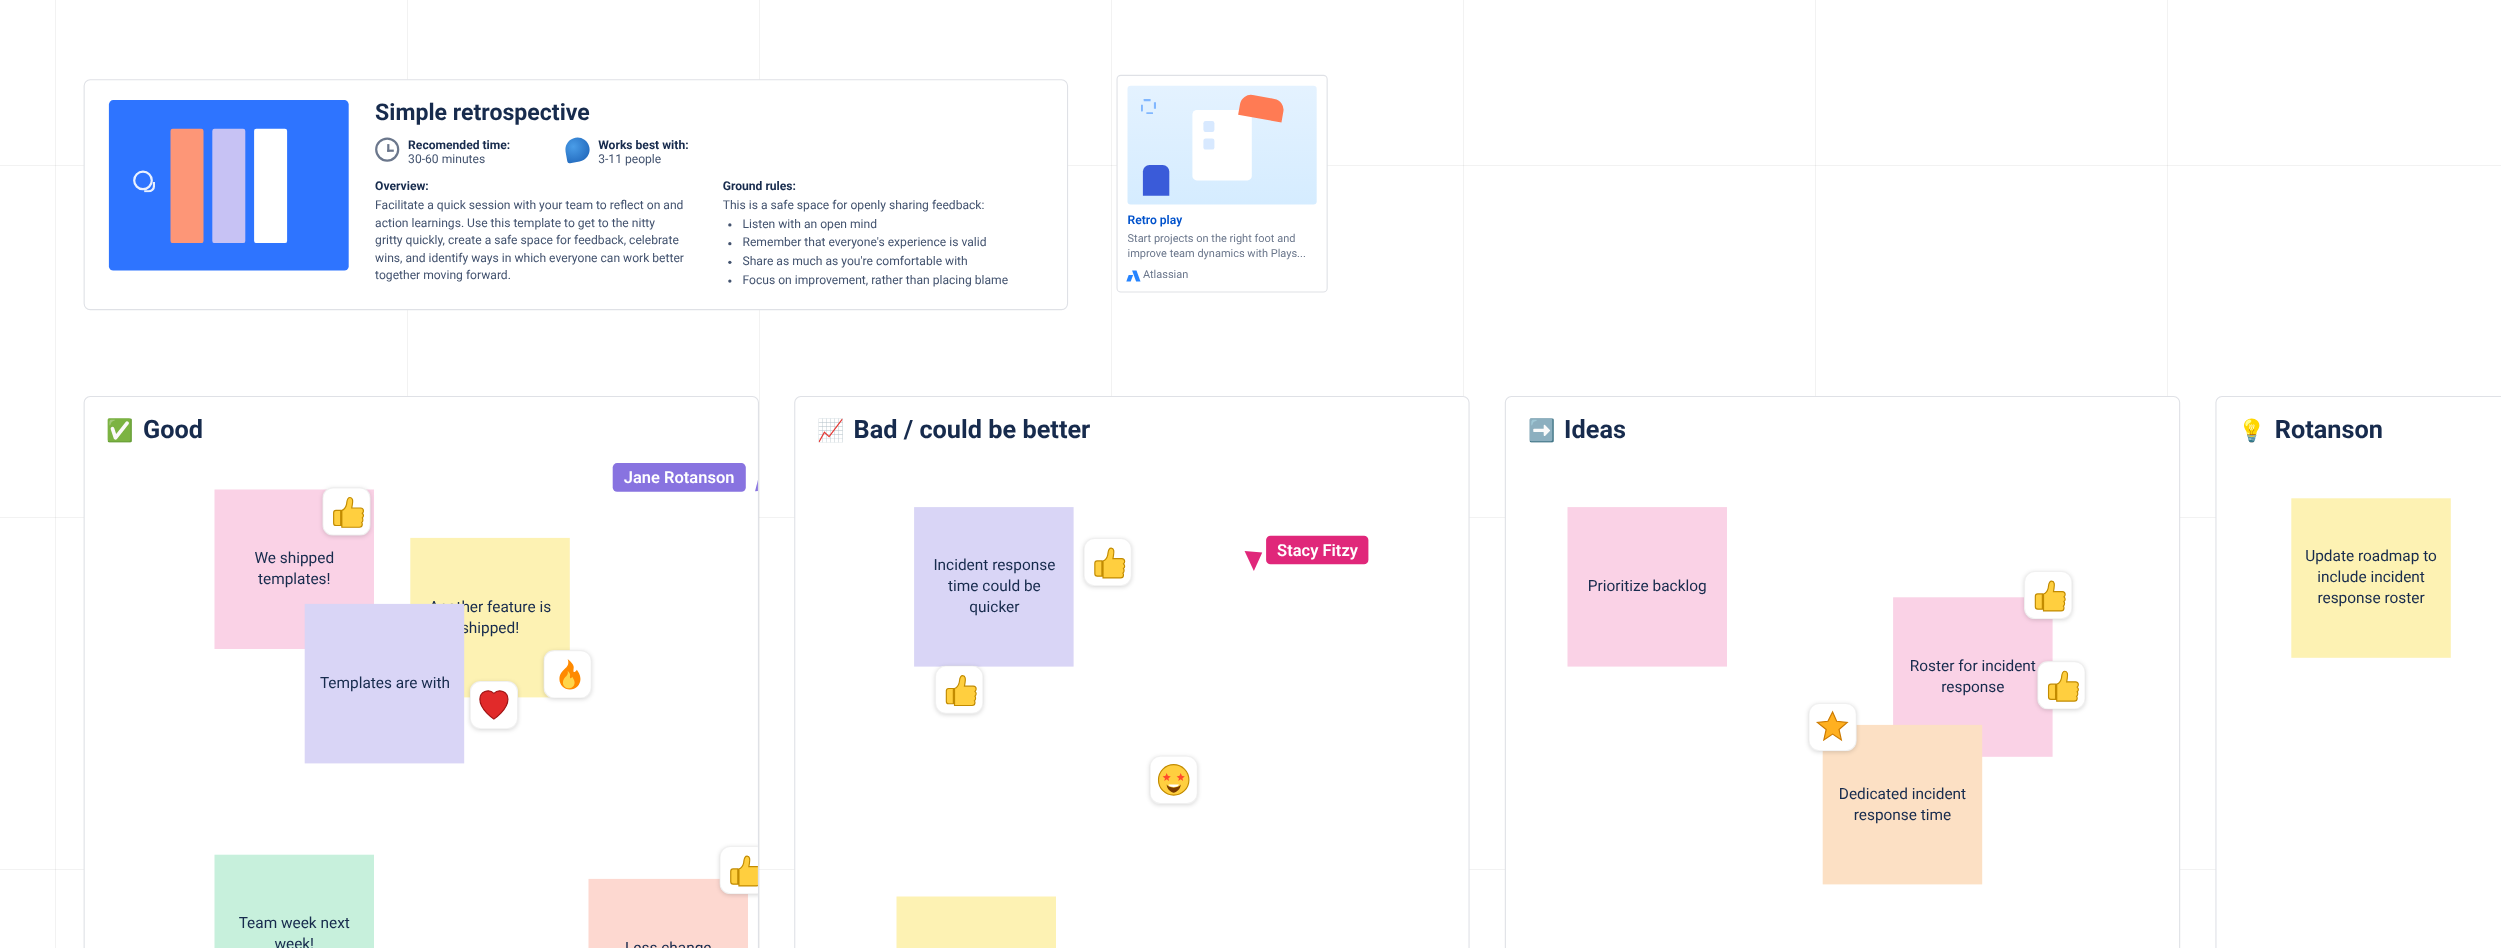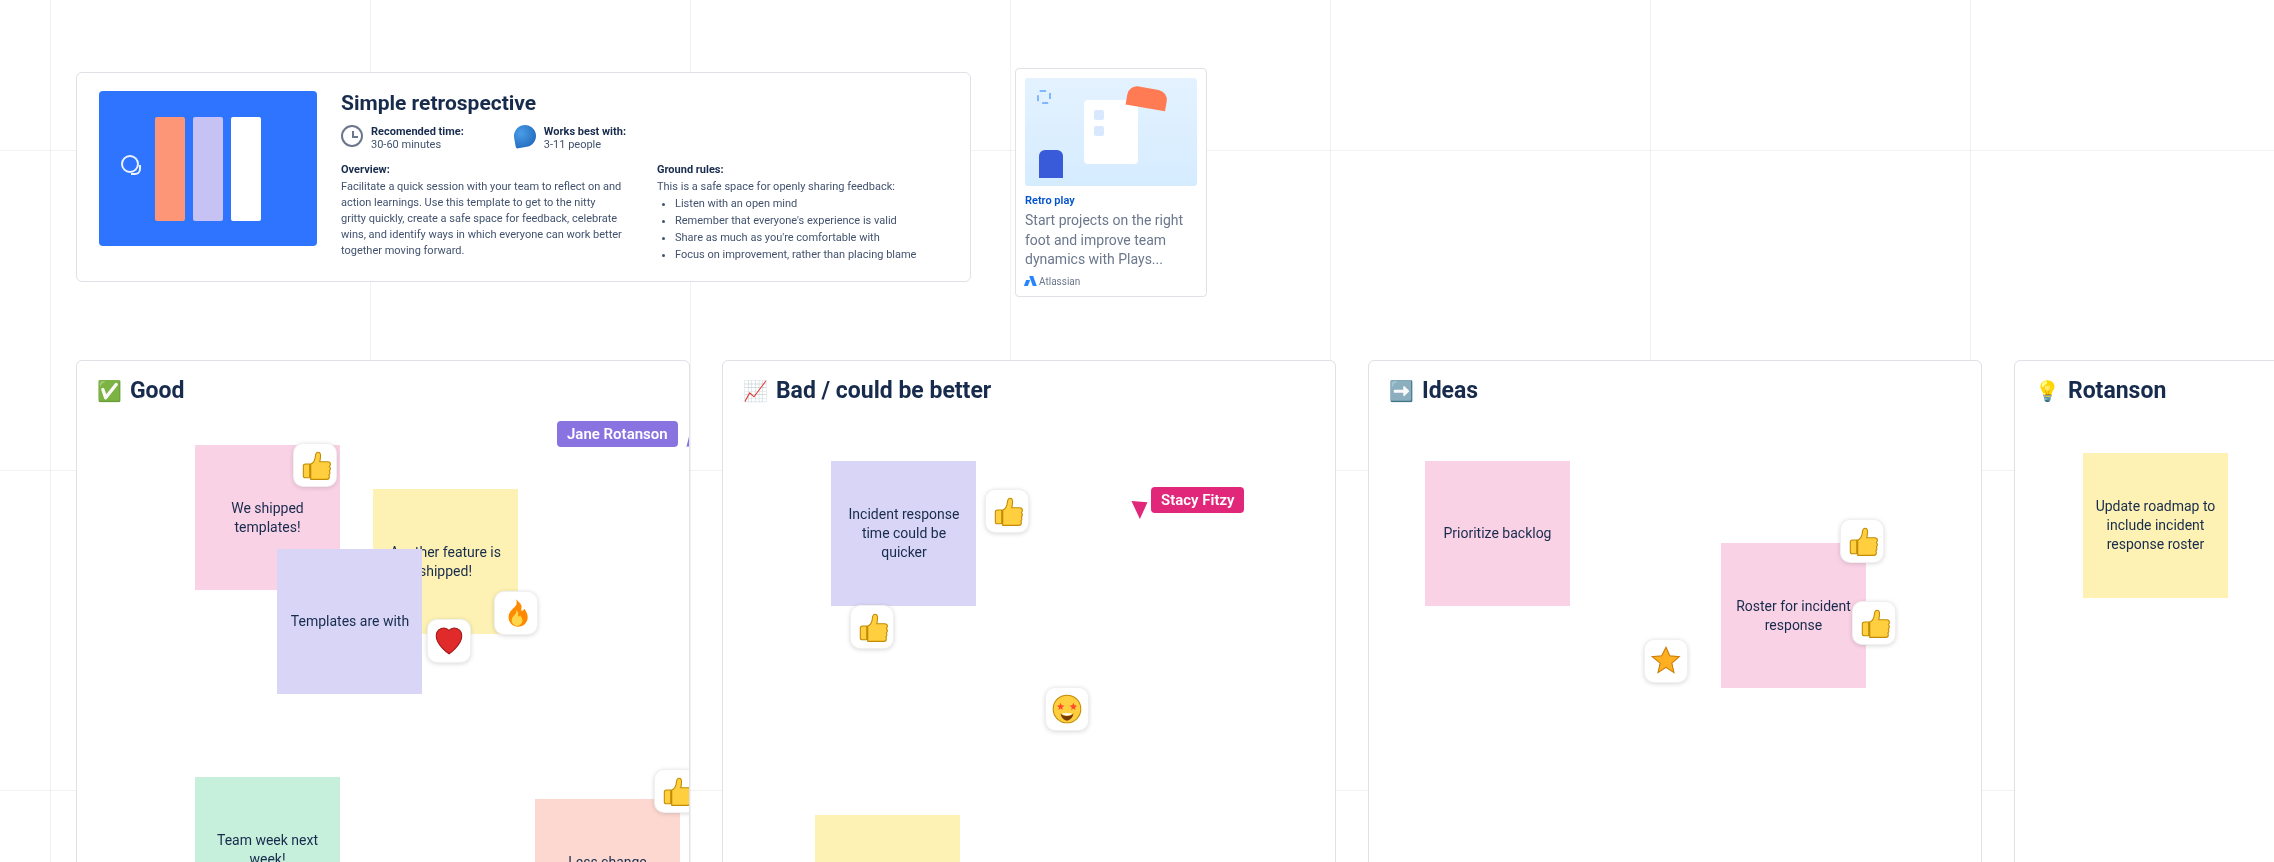--- a/index.html
+++ b/index.html
@@ -98,21 +98,21 @@
   }
   .side-card .illus .person1 {
     position:absolute; right:30px; top:10px; width:40px; height:20px;
     background:#ff7b54; border-radius:10px 10px 0 0; transform:rotate(10deg);
   }
   .side-card .illus .person2 {
     position:absolute; left:14px; bottom:8px; width:24px; height:28px;
     background:#3a5bd9; border-radius:6px 6px 0 0;
   }
   .side-card .sc-title { color:#0052cc; font-weight:600; margin-bottom:4px; font-size:11px; }
-  .side-card .sc-desc { color:#6b778c; line-height:1.4; margin-bottom:6px; font-size:14px; }
+  .side-card .sc-desc { color:#6b778c; line-height:1.4; margin-bottom:6px; font-size:10px; }
   .side-card .sc-brand { display:flex; align-items:center; gap:4px; color:#6b778c; font-size:10px; }
   .side-card .sc-brand .logo {
     width:10px; height:10px; position:relative;
   }
   .side-card .sc-brand .logo::before, .side-card .sc-brand .logo::after {
     content:""; position:absolute; bottom:0; width:4px; background:#2684ff;
   }
   .side-card .sc-brand .logo::before{ left:0; height:6px; transform:skewX(-20deg); }
   .side-card .sc-brand .logo::after{ right:0; height:10px; transform:skewX(20deg); }
 
@@ -356,20 +356,23 @@
       <span class="emo">➡️</span>
       <span class="title">Ideas</span>
     </div>
 
     <div class="sticky pink" style="left:56px;  top:100px; width:145px; height:145px;">
         <span>Prioritize backlog</span>
       </div>
     <div class="sticky pink" style="left:352px; top:182px; width:145px; height:145px;">
         <span>Roster for incident response</span>
       </div>
+    <div class="sticky orange" style="left:288px; top:298px; width:145px; height:145px;">
+        <span>Dedicated incident response time</span>
+      </div>
 
     <div class="react" style="left:471px; top:158px;">
         <svg>
           <use href="#thumbsup"></use>
         </svg>
       </div>
     <div class="react" style="left:483px; top:240px;">
         <svg>
           <use href="#thumbsup"></use>
         </svg>

